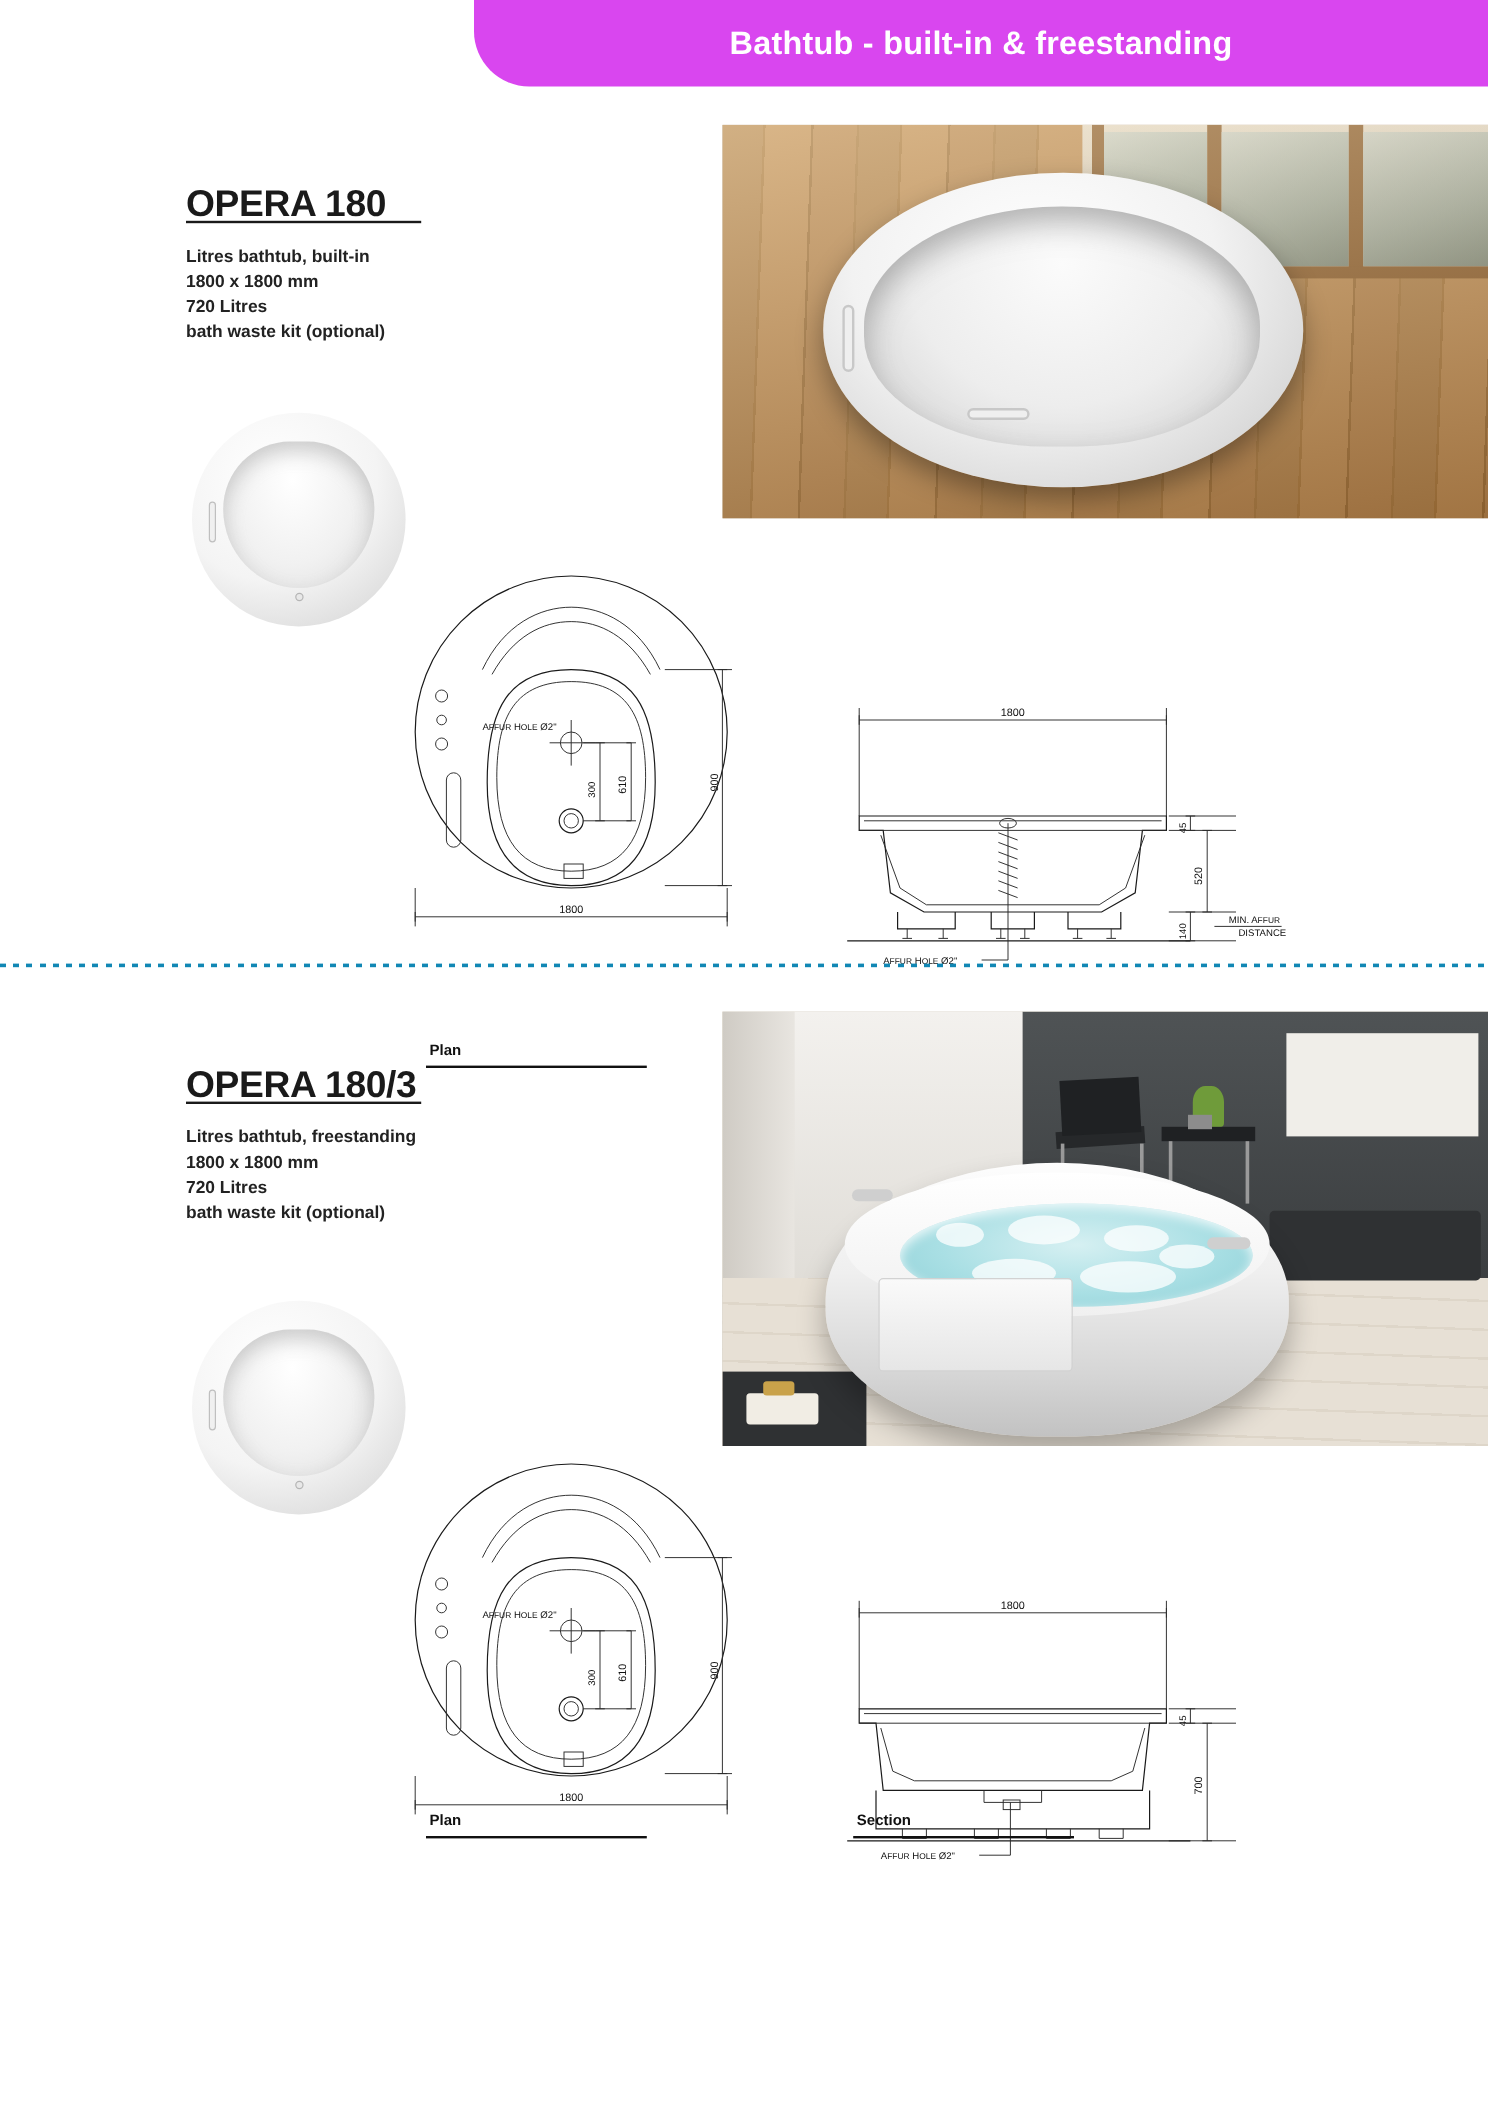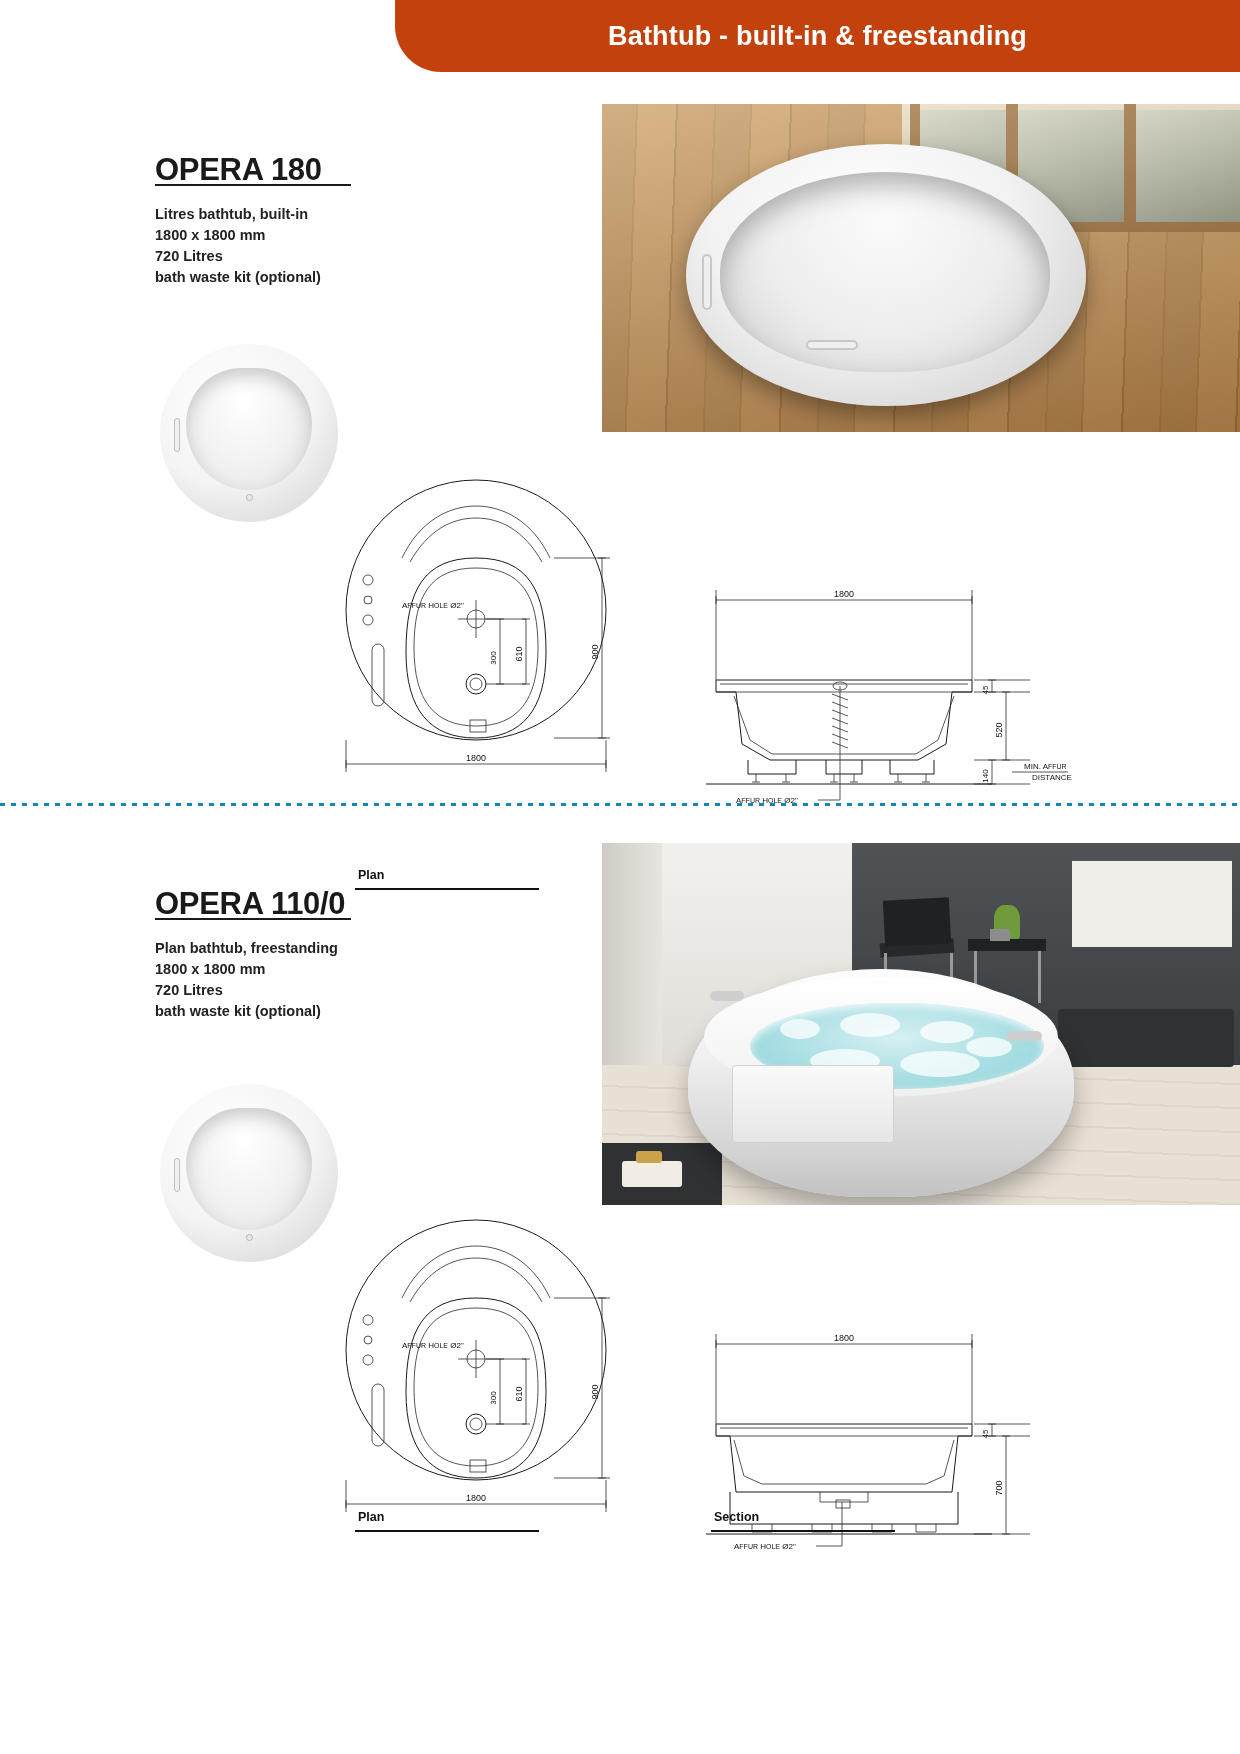--- a/index.html
+++ b/index.html
@@ -13,21 +13,21 @@
     overflow: hidden;
   }
 
   
   .header-band {
     position: absolute;
     top: 0;
     left: 395px;
     width: 845px;
     height: 72px;
-    background: #c2410c;
+    background: #d946ef;
     border-bottom-left-radius: 46px;
     display: flex;
     align-items: center;
     justify-content: center;
     text-align: right;
   }
   .header-title {
     color: #ffffff;
     font-size: 27px;
     font-weight: bold;
@@ -345,25 +345,25 @@
     </svg>
   </div>
   <div class="draw-caption" style="left:714px;top:772px">Section</div>
   <div class="caption-rule" style="left:711px;top:792px;width:184px"></div>
 </div>
 
 <div class="divider"></div>
 
 <div class="product" id="product-1">
 
-  <div class="model-title" style="top:60px">OPERA 110/0</div>
+  <div class="model-title" style="top:60px">OPERA 180/3</div>
   <div class="title-rule" style="top:92px"></div>
 
   <div class="spec-list" style="top:112px">
-    <div>Plan bathtub, freestanding</div>
+    <div>Litres bathtub, freestanding</div>
     <div>1800 x 1800 mm</div>
     <div>720 Litres</div>
     <div>bath waste kit (optional)</div>
   </div>
 
   <div class="photo" id="photo-1">
     <div class="room2"></div>
     <div class="room2-wallD"></div>
     <div class="room2-wallM"></div>
     <div class="room2-wallL"></div>

